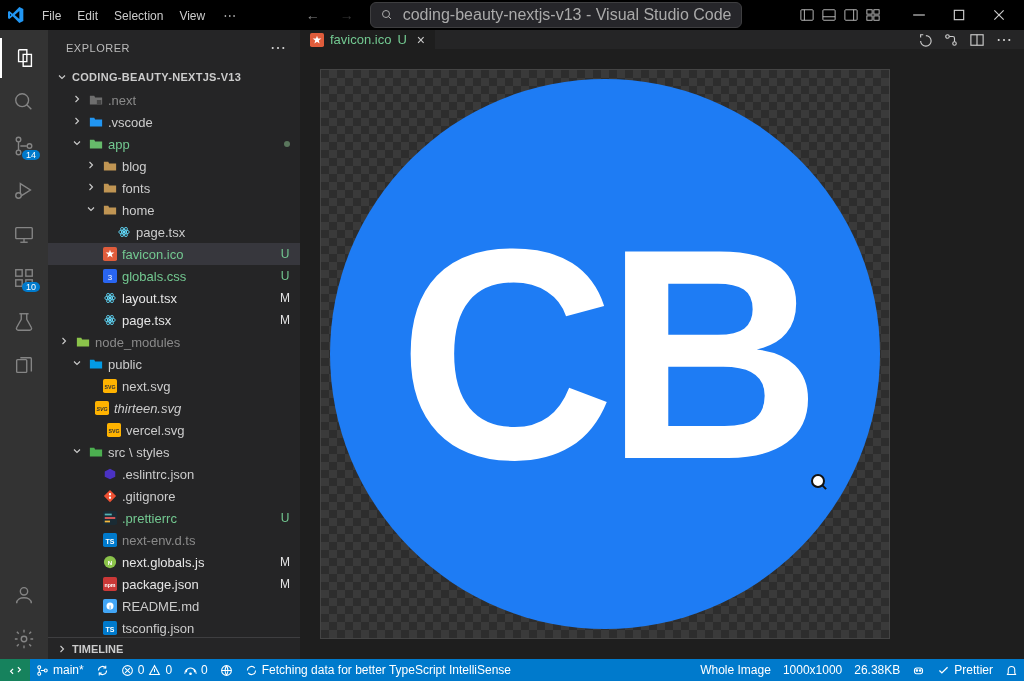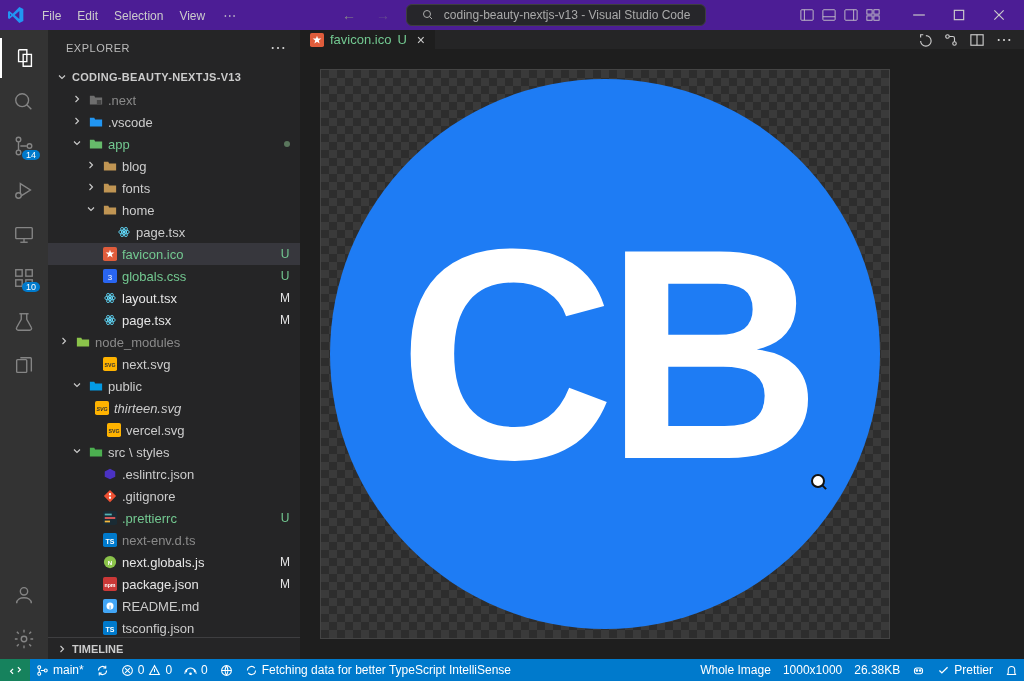--- a/index.html
+++ b/index.html
@@ -1,23 +1,23 @@
 <!DOCTYPE html>
 <html><head>
 <meta charset="utf-8">
 <style>
 * { margin: 0; padding: 0; box-sizing: border-box; font-family: -apple-system, BlinkMacSystemFont, "Segoe UI", sans-serif; }
 body { width: 1024px; height: 681px; background: #1e1e1e; color: #cccccc; font-size: 13px; overflow: hidden; display: flex; flex-direction: column; }
-.titlebar { height: 30px; background: #4c1d95; display: flex; align-items: center; padding: 0 8px; gap: 2px; }
+.titlebar { height: 30px; background: #000000; display: flex; align-items: center; padding: 0 8px; gap: 2px; }
 .titlebar .vsc-logo { width: 16px; height: 16px; margin-right: 8px; }
 .titlebar .menu-item { padding: 4px 8px; font-size: 12px; color: #cccccc; cursor: pointer; border-radius: 4px; }
 .titlebar .dots { padding: 4px 8px; cursor: pointer; }
 .titlebar .center { flex: 1; display: flex; align-items: center; justify-content: center; gap: 12px; }
 .titlebar .nav-arrow { color: #888; font-size: 14px; padding: 2px 4px; }
-.titlebar .search-box { background: #26262a; border: 1px solid #3e3e40; border-radius: 6px; padding: 3px 10px; display: flex; align-items: center; gap: 10px; font-size: 12px; color: #aaa; min-width: 300px; justify-content: center; }
+.titlebar .search-box { background: #26262a; border: 1px solid #3e3e40; border-radius: 6px; padding: 3px 10px; display: flex; align-items: center; gap: 10px; font-size: 16px; color: #aaa; min-width: 300px; justify-content: center; }
 .titlebar .win-controls { display: flex; gap: 6px; align-items: center; }
 .titlebar .layout-icons { display: flex; gap: 8px; margin-right: 20px; color: #ccc; }
 .titlebar .layout-icons svg, .titlebar .win-controls svg { width: 14px; height: 14px; }
 .titlebar .win-btn { width: 34px; height: 30px; display: flex; align-items: center; justify-content: center; color: #ccc; }
 .main { flex: 1; display: flex; min-height: 0; }
 .activity-bar { width: 48px; background: #333333; display: flex; flex-direction: column; align-items: center; padding-top: 8px; gap: 4px; }
 .activity-bar .act-item { width: 48px; height: 40px; display: flex; align-items: center; justify-content: center; color: #858585; position: relative; cursor: pointer; }
 .activity-bar .act-item.active { color: #fff; border-left: 2px solid #fff; }
 .activity-bar .act-item svg { width: 22px; height: 22px; }
 .activity-bar .spacer { flex: 1; }
@@ -338,40 +338,40 @@
           <span class="chev"><svg class="chev-svg" viewBox="0 0 16 16">
               <path d="M6 4l4 4-4 4" fill="none" stroke="#ccc" stroke-width="1.5"></path>
             </svg></span>
           <span class="ficon">
             <svg class="folder-icon" viewBox="0 0 16 16">
               <path fill="#8bc34a" d="M1 3h5l1 2h8v8H1z"></path>
             </svg>
           </span>
           <span class="label">node_modules</span>
         </div>
+        <div class="tree-row " style="padding-left: 22px;">
+          <span class="chev"><svg class="chev-svg" viewBox="0 0 16 16">
+              <path d="M4 6l4 4 4-4" fill="none" stroke="#ccc" stroke-width="1.5"></path>
+            </svg></span>
+          <span class="ficon">
+            <svg class="folder-icon" viewBox="0 0 16 16">
+              <path fill="#039be5" d="M1 3h5l1 2h8v8H1z"></path>
+            </svg>
+          </span>
+          <span class="label">public</span>
+        </div>
         <div class="tree-row " style="padding-left: 36px;">
           <span class="chev"></span>
           <span class="ficon">
             <svg width="14" height="14" viewBox="0 0 16 16">
               <rect width="16" height="16" fill="#ffb300" rx="2"></rect>
               <text x="8" y="11" font-size="6" fill="#333" text-anchor="middle" font-family="Arial" font-weight="bold">SVG</text>
             </svg>
           </span>
           <span class="label">next.svg</span>
-        </div>
-        <div class="tree-row " style="padding-left: 22px;">
-          <span class="chev"><svg class="chev-svg" viewBox="0 0 16 16">
-              <path d="M4 6l4 4 4-4" fill="none" stroke="#ccc" stroke-width="1.5"></path>
-            </svg></span>
-          <span class="ficon">
-            <svg class="folder-icon" viewBox="0 0 16 16">
-              <path fill="#039be5" d="M1 3h5l1 2h8v8H1z"></path>
-            </svg>
-          </span>
-          <span class="label">public</span>
         </div>
         <div class="tree-row " style="padding-left: 28px; font-style: italic;">
           <span class="chev"></span>
           <span class="ficon">
             <svg width="14" height="14" viewBox="0 0 16 16">
               <rect width="16" height="16" fill="#ffb300" rx="2"></rect>
               <text x="8" y="11" font-size="6" fill="#333" text-anchor="middle" font-family="Arial" font-weight="bold">SVG</text>
             </svg>
           </span>
           <span class="label">thirteen.svg</span>

